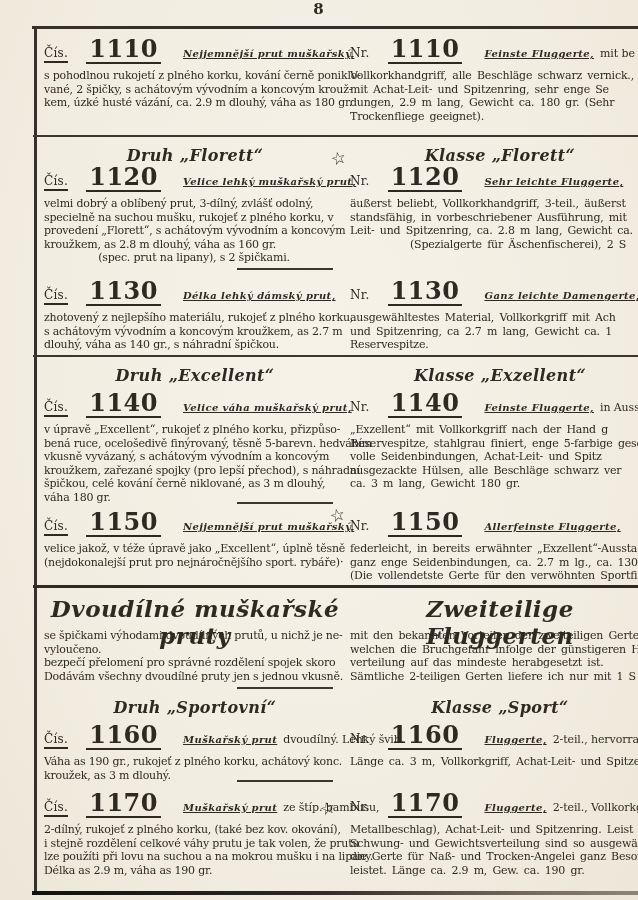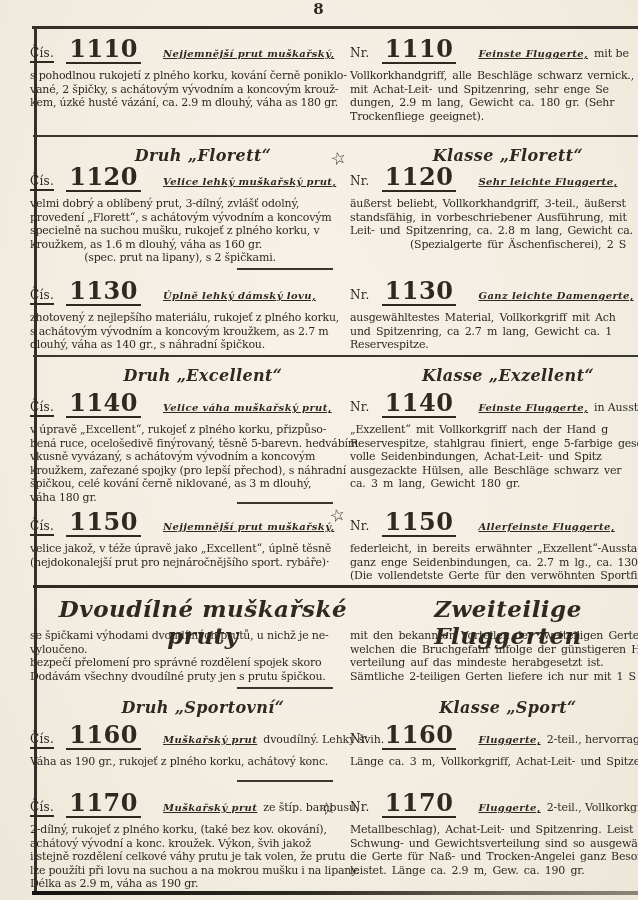--- a/index.html
+++ b/index.html
@@ -15,38 +15,38 @@
   .frame-top{position:absolute;top:26px;left:32px;right:0;height:3px;background:#35302a;}
   .frame-left{position:absolute;top:26px;left:34px;width:3px;height:866px;background:#35302a;}
   .frame-bottom{position:absolute;top:891px;left:32px;right:0;height:4px;
     background:linear-gradient(to right,#14120e 0%,#2c2822 45%,#6e675a 80%,#8d8577 100%);}
   
   .rule-full{position:absolute;left:33px;right:0;height:2px;background:#3b362e;}
   .rule-thick{position:absolute;left:33px;right:0;height:3px;background:#2f2b24;}
   .rule-short{position:absolute;left:237px;width:96px;height:2px;background:#3b362e;}
   
   .item{position:absolute;left:0;width:638px;}
-  .col-cz{position:absolute;left:30px;width:300px;}
+  .col-cz{position:absolute;left:44px;width:300px;}
   .col-de{position:absolute;left:350px;width:320px;}
   
   .numrow{display:flex;align-items:baseline;margin-bottom:5px;white-space:nowrap;}
   .no{font-size:12px;letter-spacing:.3px;padding-bottom:1px;}
   .no.u{border-bottom:2px solid #2e2a22;}
   .num{font-size:24px;font-weight:bold;line-height:25px;letter-spacing:.5px;
-    border-bottom:2.5px solid #2e2a22;padding:0 3px 1px 3px;margin-left:12px;}
+    border-bottom:2.5px solid #2e2a22;padding:0 3px 1px 3px;margin-left:18px;}
   .title{font-style:italic;font-weight:bold;font-size:10px;letter-spacing:.4px;margin-left:22px;text-decoration:underline;}
   .tail{font-size:11px;margin-left:6px;letter-spacing:-.1px;}
   
   .bl{font-size:11px;line-height:13.5px;white-space:nowrap;letter-spacing:-.2px;}
   .col-de .bl{word-spacing:2px;}
   .ar{text-align:center;}
   
   .heads{position:absolute;left:0;width:638px;}
   .h-cz,.h-de{position:absolute;top:0;text-align:center;
-    font-style:italic;font-weight:bold;font-size:16px;letter-spacing:.4px;margin-left:8px;}
+    font-style:italic;font-weight:bold;font-size:16px;letter-spacing:.4px;}
   .h-cz{left:45px;width:300px;}
   .h-de{left:350px;width:300px;}
   .bigheads .h-cz,.bigheads .h-de{font-size:23px;letter-spacing:.5px;}
   .star{position:absolute;font-size:17px;line-height:17px;transform:rotate(-14deg);color:#2e2a22;}
 </style>
 </head>
 <body>
 
 <div class="page">
 
@@ -90,23 +90,23 @@
   <div class="star" style="left:331px;top:150px">☆</div>
 
   <div class="item" style="top:164px">
     <div class="col-cz">
       <div class="numrow">
         <span class="no u">Čís.</span>
         <span class="num">1120</span>
         <span class="title">Velice lehký muškařský prut,</span>
       </div>
       <div class="bl">velmi dobrý a oblíbený prut, 3-dílný, zvlášť odolný,</div>
+      <div class="bl">specielně na suchou mušku, rukojeť z plného korku, v</div>
       <div class="bl">provedení „Florett“, s achátovým vývodním a koncovým</div>
-      <div class="bl">specielně na suchou mušku, rukojeť z plného korku, v</div>
-      <div class="bl">kroužkem, as 1.6 m dlouhý, váha as 160 gr.</div>
+      <div class="bl">kroužkem, as 2.8 m dlouhý, váha as 160 gr.</div>
       <div class="bl ar">(spec. prut na lipany), s 2 špičkami.</div>
     </div>
     <div class="col-de">
       <div class="numrow">
         <span class="no">Nr.</span>
         <span class="num">1120</span>
         <span class="title">Sehr leichte Fluggerte,</span>
       </div>
       <div class="bl">äußerst beliebt, Vollkorkhandgriff, 3-teil., äußerst</div>
       <div class="bl">standsfähig, in vorbeschriebener Ausführung, mit</div>
@@ -115,21 +115,21 @@
     </div>
   </div>
 
   <div class="rule-short" style="top:268px"></div>
 
   <div class="item" style="top:278px">
     <div class="col-cz">
       <div class="numrow">
         <span class="no u">Čís.</span>
         <span class="num">1130</span>
-        <span class="title">Úplně lehký dámský lovu,</span>
+        <span class="title">Délka lehký dámský prut,</span>
       </div>
       <div class="bl">zhotovený z nejlepšího materiálu, rukojeť z plného korku,</div>
       <div class="bl">s achátovým vývodním a koncovým kroužkem, as 2.7 m</div>
       <div class="bl">dlouhý, váha as 140 gr., s náhradní špičkou.</div>
     </div>
     <div class="col-de">
       <div class="numrow">
         <span class="no">Nr.</span>
         <span class="num">1130</span>
         <span class="title">Ganz leichte Damengerte,</span>
@@ -205,21 +205,21 @@
 
   <div class="heads bigheads" style="top:595px">
     <div class="h-cz">Dvoudílné muškařské pruty</div>
     <div class="h-de">Zweiteilige Fluggerten</div>
   </div>
   <div class="item" style="top:629px">
     <div class="col-cz">
       <div class="bl">se špičkami výhodami dvoudílných prutů, u nichž je ne-</div>
       <div class="bl">vyloučeno.</div>
       <div class="bl">bezpečí přelomení pro správné rozdělení spojek skoro</div>
-      <div class="bl">Dodávám všechny dvoudílné pruty jen s prutu špičkou.</div>
+      <div class="bl">Dodávám všechny dvoudílné pruty jen s jednou vkusně.</div>
     </div>
     <div class="col-de">
       <div class="bl">mit den bekannten Vorteilen der zweiteiligen Gerte</div>
       <div class="bl">welchen die Bruchgefahr infolge der günstigeren Hi</div>
       <div class="bl">verteilung auf das mindeste herabgesetzt ist.</div>
       <div class="bl">Sämtliche 2-teiligen Gerten liefere ich nur mit 1 S</div>
     </div>
   </div>
 
   <div class="rule-short" style="top:687px"></div>
@@ -231,20 +231,21 @@
 
   <div class="item" style="top:717px">
     <div class="col-cz">
       <div class="numrow" style="margin-top:5px">
         <span class="no u">Čís.</span>
         <span class="num">1160</span>
         <span class="title">Muškařský prut</span>
         <span class="tail">dvoudílný. Lehký švih.</span>
       </div>
       <div class="bl">Váha as 190 gr., rukojeť z plného korku, achátový konc.</div>
+      <div class="bl">kroužek, as 3 m dlouhý.</div>
     </div>
     <div class="col-de">
       <div class="numrow" style="margin-top:5px">
         <span class="no">Nr.</span>
         <span class="num">1160</span>
         <span class="title">Fluggerte,</span>
         <span class="tail">2-teil., hervorragender Schw</span>
       </div>
       <div class="bl">Länge ca. 3 m, Vollkorkgriff, Achat-Leit- und Spitzer</div>
     </div>
@@ -255,21 +256,20 @@
   <div class="star" style="left:320px;top:800px">☆</div>
   <div class="item" style="top:790px">
     <div class="col-cz">
       <div class="numrow">
         <span class="no u">Čís.</span>
         <span class="num">1170</span>
         <span class="title">Muškařský prut</span>
         <span class="tail">ze štíp. bambusu,</span>
       </div>
       <div class="bl">2-dílný, rukojeť z plného korku, (také bez kov. okování),</div>
-      <div class="bl">achátový vývodní a konc. kroužek. Výkon, švih jakož</div>
       <div class="bl">i stejně rozdělení celkové váhy prutu je tak volen, že prutu</div>
       <div class="bl">lze použíti při lovu na suchou a na mokrou mušku i na lipany.</div>
       <div class="bl">Délka as 2.9 m, váha as 190 gr.</div>
     </div>
     <div class="col-de">
       <div class="numrow">
         <span class="no">Nr.</span>
         <span class="num">1170</span>
         <span class="title">Fluggerte,</span>
         <span class="tail">2-teil., Vollkorkgriff (auch</span>

